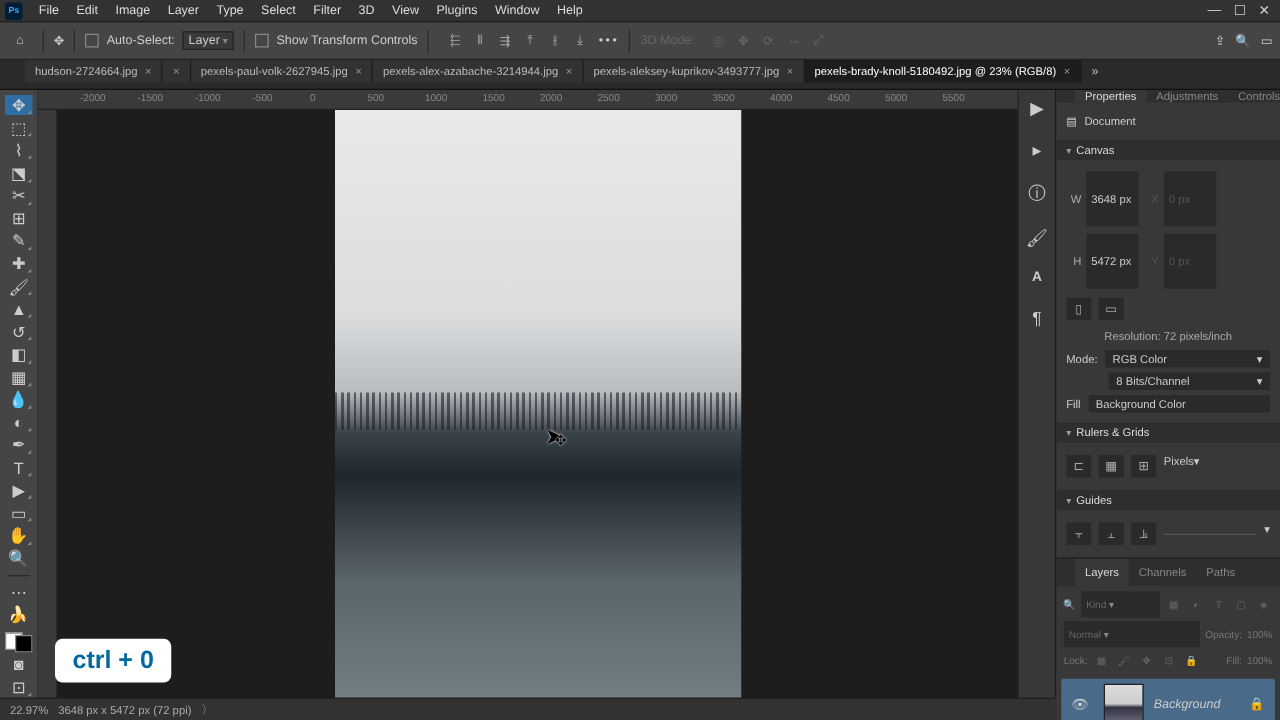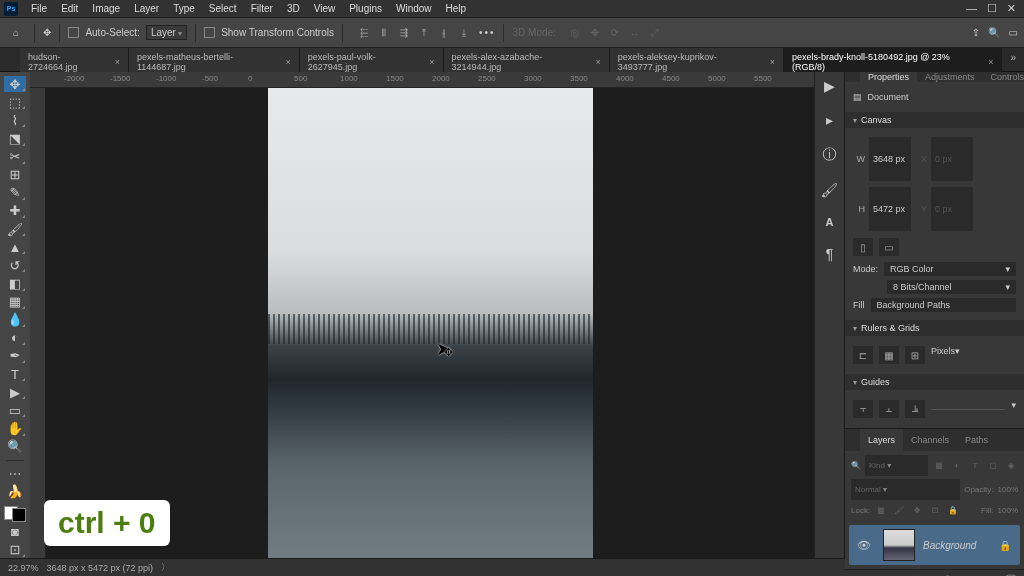--- a/index.html
+++ b/index.html
@@ -85,21 +85,21 @@
 .layer .thumb{width:32px;height:32px;background:linear-gradient(to bottom,#ddd 0%,#ccc 50%,#334 60%,#667 100%);border:1px solid #222;}
 .layer .lname{font-style:italic;font-size:10px;}
 .layer .lock{margin-left:auto;color:#ccc;padding-right:4px;}
 .layer-foot{display:flex;justify-content:flex-end;gap:6px;padding:4px 6px;border-top:1px solid #222;}
 .layer-foot span{color:#888;font-size:11px;}
 
 
 .status { height:18px; background:#323232; display:flex; align-items:center; padding:0 8px; font-size:9px; color:#aaa; gap:8px; border-top:1px solid #1a1a1a;}
 
 
-.hint{position:absolute;left:44px;bottom:30px;background:#fff;color:#4d7c0f;padding:6px 14px;font-size:30px;font-weight:bold;border-radius:6px;text-align:right;}
+.hint{position:absolute;left:44px;bottom:30px;background:#fff;color:#0369a1;padding:6px 14px;font-size:20px;font-weight:bold;border-radius:6px;text-align:right;}
 
 .dropdown-caret::after{content:" ▾";font-size:8px;color:#888;}
 </style>
 </head>
 <body>
 
 <div class="menubar">
   <div class="logo">Ps</div>
   <div class="item">File</div>
   <div class="item">Edit</div>
@@ -156,21 +156,20 @@
     <span>▭</span>
   </div>
 </div>
 
 <div class="tabs">
   <div class="tab">
       <span>hudson-2724664.jpg</span>
       <span class="x">×</span>
     </div>
   <div class="tab">
-      <span>pexels-matheus-bertelli-1144687.jpg</span>
       <span class="x">×</span>
     </div>
   <div class="tab">
       <span>pexels-paul-volk-2627945.jpg</span>
       <span class="x">×</span>
     </div>
   <div class="tab">
       <span>pexels-alex-azabache-3214944.jpg</span>
       <span class="x">×</span>
     </div>
@@ -282,38 +281,39 @@
       <div class="dim-row">
           <span class="lbl">H</span>
           <span class="val">5472 px</span>
           <span class="lbl dis">Y</span>
           <span class="val dis">0 px</span>
         </div>
       <div class="icon-row">
           <span class="ib">▯</span>
           <span class="ib">▭</span>
         </div>
+      <div style="text-align:center;color:#aaa;padding:4px 0">Resolution: 72 pixels/inch</div>
       <div class="mode-row">
           <span>Mode:</span>
           <span class="sel">
             <span>RGB Color</span>
             <span>▾</span>
           </span>
         </div>
       <div class="mode-row">
           <span style="width:28px"></span>
           <span class="sel">
             <span>8 Bits/Channel</span>
             <span>▾</span>
           </span>
         </div>
       <div class="mode-row dis">
           <span class="dis">Fill</span>
           <span class="sel dis">
-            <span>Background Paths</span>
+            <span>Background Color</span>
           </span>
         </div>
     </div>
     <div class="section-head">Rulers &amp; Grids</div>
     <div class="panel-body">
       <div class="icon-row">
           <span class="ib">⊏</span>
           <span class="ib">▦</span>
           <span class="ib">⊞</span>
           <span class="sel" style="flex:0 0 50px"><span>Pixels</span><span>▾</span></span>

